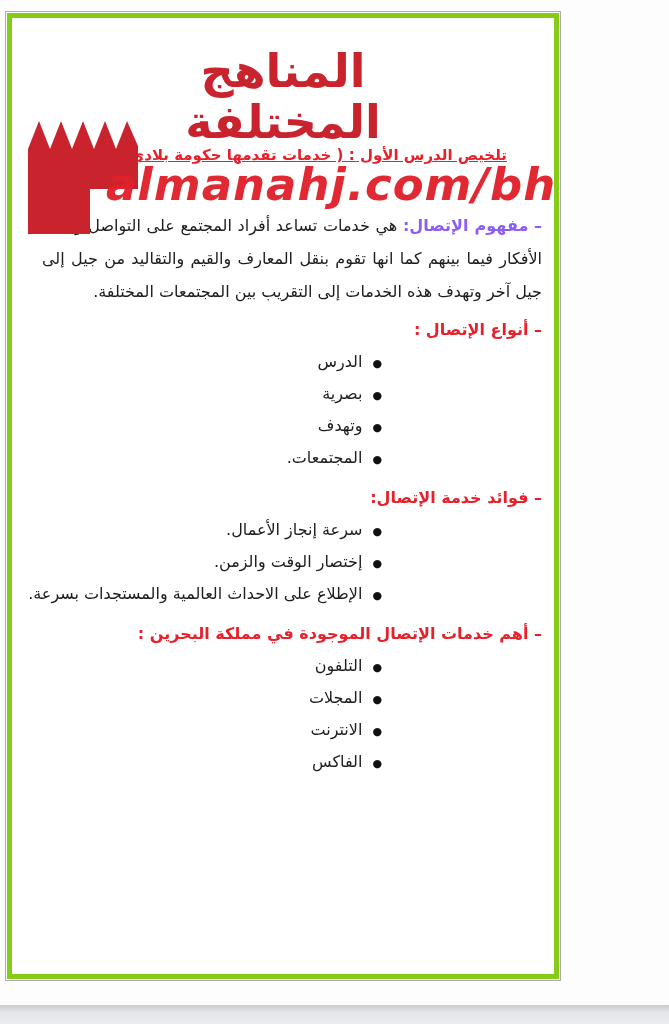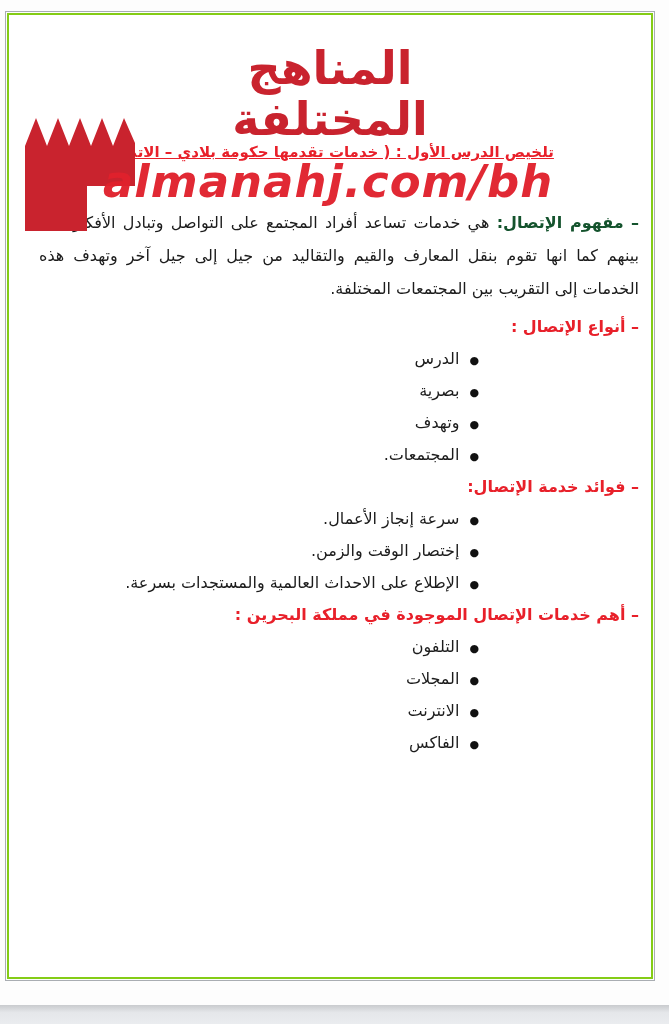--- a/index.html
+++ b/index.html
@@ -6,23 +6,23 @@
   html,body {
     width:669px; height:1024px;
     background:#ffffff;
     font-family:"DejaVu Sans", sans-serif;
     overflow:hidden;
   }
   .viewer { position:relative; width:669px; height:1024px; background:#fdfdfd; }
 
   .page {
     position:absolute; left:7px; top:13px;
-    width:646px; height:966px;
+    width:552px; height:966px;
     background:#ffffff;
-    border:2px solid #84cc16;
+    border:5px solid #84cc16;
     outline:1px solid #a9adb2;
     outline-offset:1px;
   }
 
   
   .header { position:relative; height:152px; }
   .logo { position:absolute; left:16px; top:73px; width:112px; height:116px; }
   .title {
     text-align:center; color:#c9232e; font-weight:bold;
     font-size:46px; line-height:51px; margin-top:28px;
@@ -42,23 +42,23 @@
     font-style:italic;
   }
 
   
   .content {
     direction:rtl; unicode-bidi:embed;
     padding:11px 12px 0 30px;
     font-size:16px; color:#1c1c1c;
   }
   .para { line-height:33px; text-align:justify; }
-  .para .dash, .para .label { color:#14532d; font-weight:bold; }
+  .para .dash, .para .label { color:#8b5cf6; font-weight:bold; }
   .row { height:32px; line-height:32px; white-space:nowrap; }
-  .heading { color:#e8202a; font-weight:bold; text-align:right; }
+  .heading { color:#e8202a; font-weight:bold; text-align:right;margin-top:8px; }
   .heading.first { margin-top:6px; }
   .bullet { text-align:right; padding-right:160px; }
   .bullet .dot { font-size:11px; margin-left:10px; color:#111; }
 
   
   .band {
     position:absolute; left:0; top:1005px; width:669px; height:19px;
     background:linear-gradient(180deg,#c9cbce 0%,#e5e7ea 40%,#eaecef 100%);
   }
 </style>

